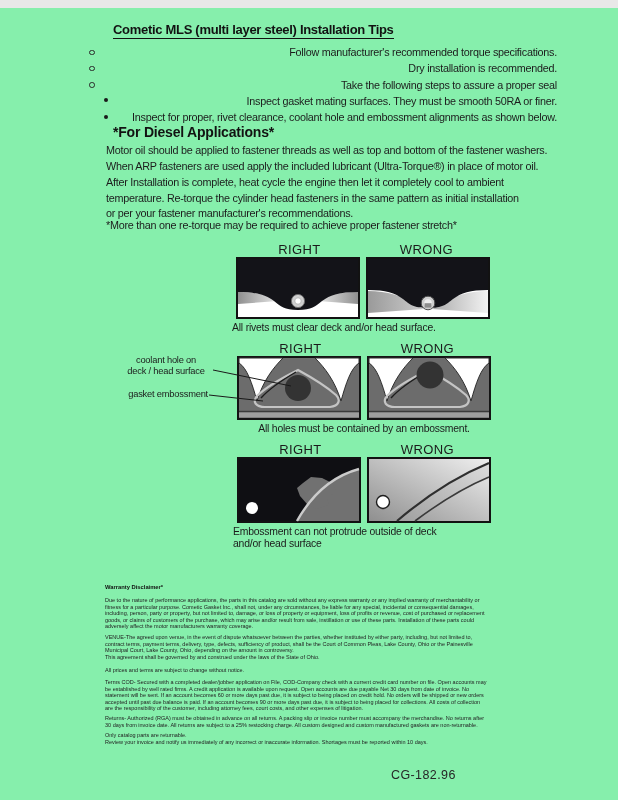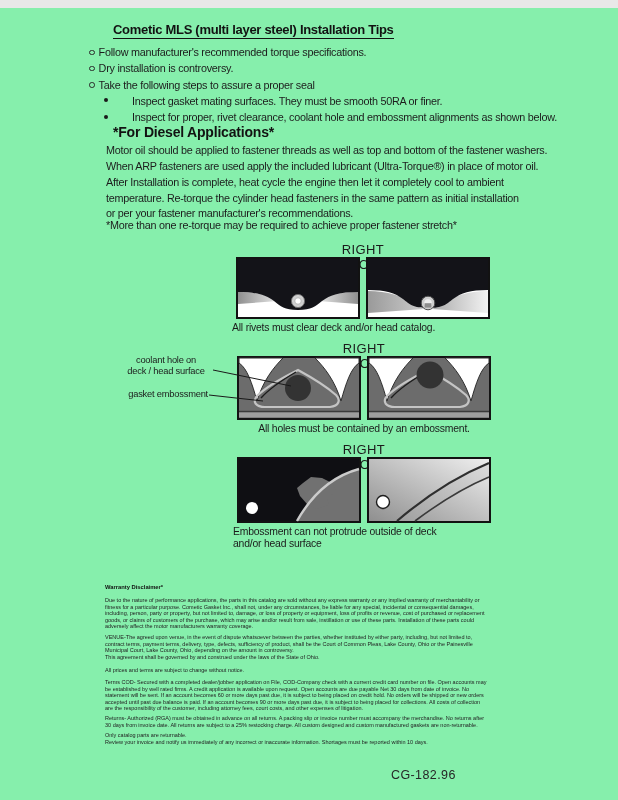--- a/index.html
+++ b/index.html
@@ -8,28 +8,28 @@
     font-family:"Liberation Sans","DejaVu Sans",sans-serif;color:#1c1c1c;
     overflow:hidden;margin:8px auto;
   }
   .abs{position:absolute;}
   .pre{white-space:pre-line;}
   .title{
     left:113px;top:14px;font-size:13px;font-weight:bold;letter-spacing:-0.3px;
     color:#121212;border-bottom:1.6px solid #121212;padding-bottom:1px;
   }
   .tips{left:89px;top:36px;font-size:10.8px;letter-spacing:-0.25px;line-height:16.3px;}
-  .tip-row{display:flex;align-items:flex-start;}
+  .tip-row{display:flex;align-items:flex-start;justify-content:space-between;}
   .tip-row.sub{margin-left:15px;gap:20px;}
   .obullet{flex:0 0 auto;width:3.6px;height:3.6px;border:1px solid #2a2a2a;border-radius:50%;margin:5.6px 4px 0 0;}
   .fbullet{flex:0 0 auto;width:4px;height:4px;background:#1a1a1a;border-radius:50%;margin:5.6px 4px 0 0;}
   .diesel-h{left:113px;top:116px;font-size:14px;font-weight:bold;letter-spacing:-0.2px;color:#121212;}
   .body-p{left:106px;font-size:10.8px;letter-spacing:-0.25px;line-height:15.6px;}
   .diagram{display:flex;flex-direction:column;}
-  .dg-labels{display:flex;width:254px;height:14px;flex-direction:column;}
+  .dg-labels{display:flex;width:254px;height:14px;}
   .dg-labels span{flex:1;text-align:center;font-size:13px;letter-spacing:0.4px;color:#1b1b1b;}
   .dg-panels{display:flex;gap:6px;margin-top:1px;}
   .dg-panels svg{display:block;}
   .dg-caption{font-size:10.4px;letter-spacing:-0.2px;line-height:12px;margin-top:3px;color:#1b1b1b;}
   .dg-caption.center{text-align:center;width:254px;}
   .dg-caption.shift{margin-left:-4px;}
   .callout{font-size:9.3px;letter-spacing:-0.2px;line-height:11px;color:#1b1b1b;}
   .disc{left:105px;font-size:5.5px;line-height:6.5px;letter-spacing:0;color:#222;width:412px;}
   .disc-h{left:105px;top:576px;font-size:5.8px;font-weight:bold;color:#111;}
   .footer-code{left:391px;top:760px;font-size:12.5px;letter-spacing:0.4px;color:#262626;}
@@ -41,21 +41,21 @@
 
   <div class="abs title">Cometic MLS (multi layer steel) Installation Tips</div>
 
   <div class="abs tips">
     <div class="tip-row">
       <span class="obullet"></span>
       <span>Follow manufacturer's recommended torque specifications.</span>
     </div>
     <div class="tip-row">
       <span class="obullet"></span>
-      <span>Dry installation is controversy.</span>
+      <span>Dry installation is recommended.</span>
     </div>
     <div class="tip-row">
       <span class="obullet"></span>
       <span>Take the following steps to assure a proper seal</span>
     </div>
     <div class="tip-row sub">
       <span class="fbullet"></span>
       <span>Inspect gasket mating surfaces.  They must be smooth 50RA or finer.</span>
     </div>
     <div class="tip-row sub">
@@ -109,21 +109,21 @@
         </defs>
         <rect x="1" y="1" width="122" height="60" fill="#ffffff" stroke="#121212" stroke-width="2"></rect>
         <path d="M2,34 C22,34 36,39 48,47 L58,52 L2,56 Z" fill="url(#g1c)"></path>
         <path d="M122,34 C102,34 88,39 76,47 L66,52 L122,56 Z" fill="url(#g1d)"></path>
         <path d="M2,2 H122 V33 C104,33 95,36 87,42 C80,47.5 77,51 62,51 C47,51 44,47.5 37,42 C29,36 20,33 2,33 Z" fill="#131318"></path>
         <circle cx="62" cy="46" r="6.8" fill="#d0d0d0" stroke="#4f4f4f" stroke-width="1"></circle>
         <circle cx="62" cy="46" r="3.8" fill="#efefef"></circle>
         <rect x="58.6" y="46.2" width="6.8" height="4.4" fill="#8e8e8e"></rect>
       </svg>
     </div>
-    <div class="dg-caption shift">All rivets must clear deck and/or head catalog.</div>
+    <div class="dg-caption shift">All rivets must clear deck and/or head surface.</div>
   </div>
 
   <div class="abs diagram" style="left:237px;top:333px;">
     <div class="dg-labels">
       <span>RIGHT</span>
       <span>WRONG</span>
     </div>
     <div class="dg-panels">
       <svg width="124" height="64" viewBox="0 0 124 64">
         <rect x="1" y="1" width="122" height="62" fill="#6c6c6c" stroke="#141414" stroke-width="2"></rect>

